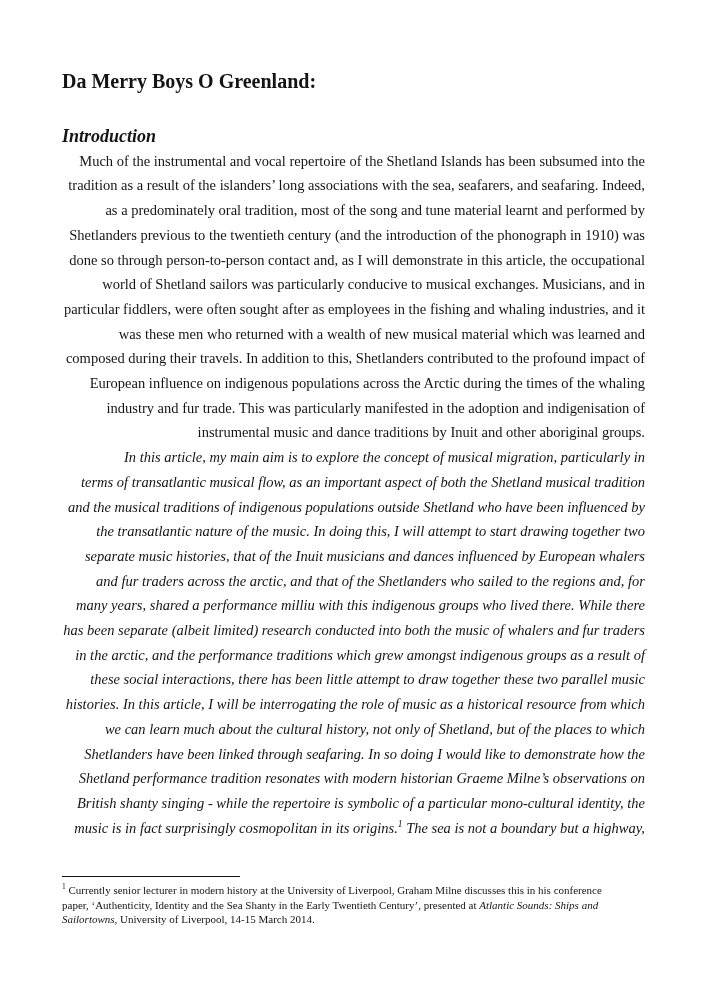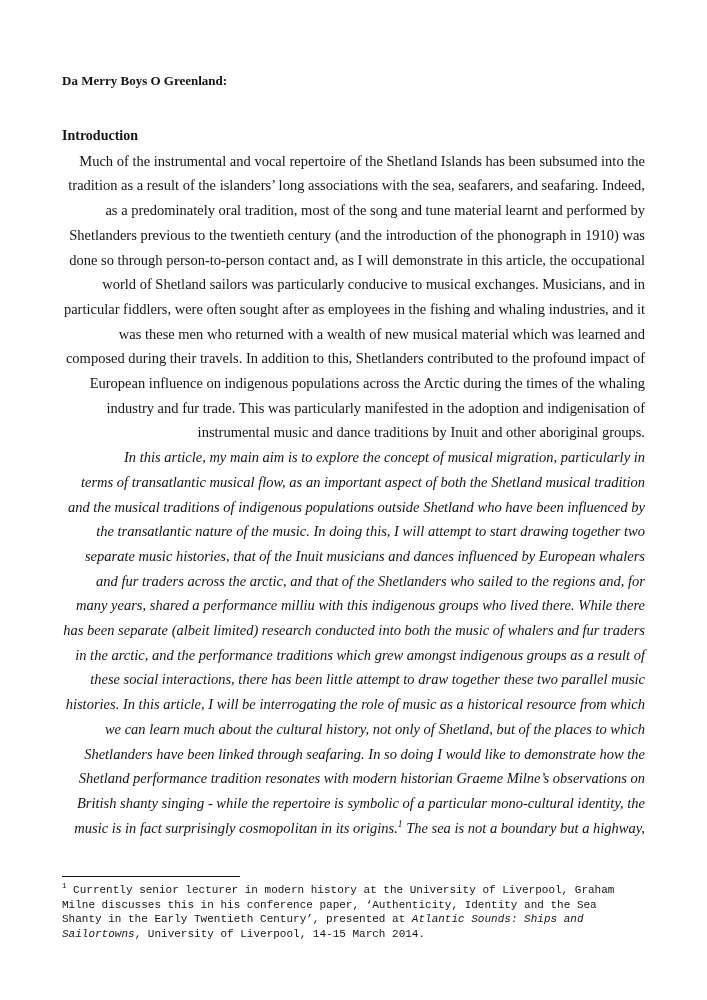--- a/index.html
+++ b/index.html
@@ -16,30 +16,31 @@
     box-sizing: border-box;
     padding: 66px 62px 0 62px;
     font-family: "Liberation Serif", "DejaVu Serif", serif;
     color: #141414;
     overflow: hidden;
   }
   .title-block {
     margin: 0 0 27px 0;
   }
   .title-line {
-    font-size: 13px;
+    font-size: 20px;
     font-weight: bold;
     line-height: 30px;
     margin: 0;
   }
   .section-heading {
-    font-size: 14px;
+    font-size: 18px;
     font-weight: bold;
     line-height: 24.7px;
     margin: 28px 0 0 0;
+    font-style: italic;
   }
   .body-para {
     font-size: 14.5px;
     line-height: 24.7px;
     margin: 0;
     text-align: right;
   }
   .body-para.indented {
     text-indent: 42px;
     font-style: italic;
@@ -47,21 +48,20 @@
   sup.footnote-ref {
     font-size: 9.5px;
     line-height: 0;
     vertical-align: super;
   }
   .footnote-area {
     position: absolute;
     left: 62px;
     right: 80px;
     top: 876px;
-    font-family: Liberation Mono, monospace;
   }
   .footnote-rule {
     width: 178px;
     height: 0;
     border-top: 1.5px solid #141414;
     margin: 0 0 6px 0;
   }
   .footnote-text {
     font-size: 11px;
     line-height: 14.5px;

